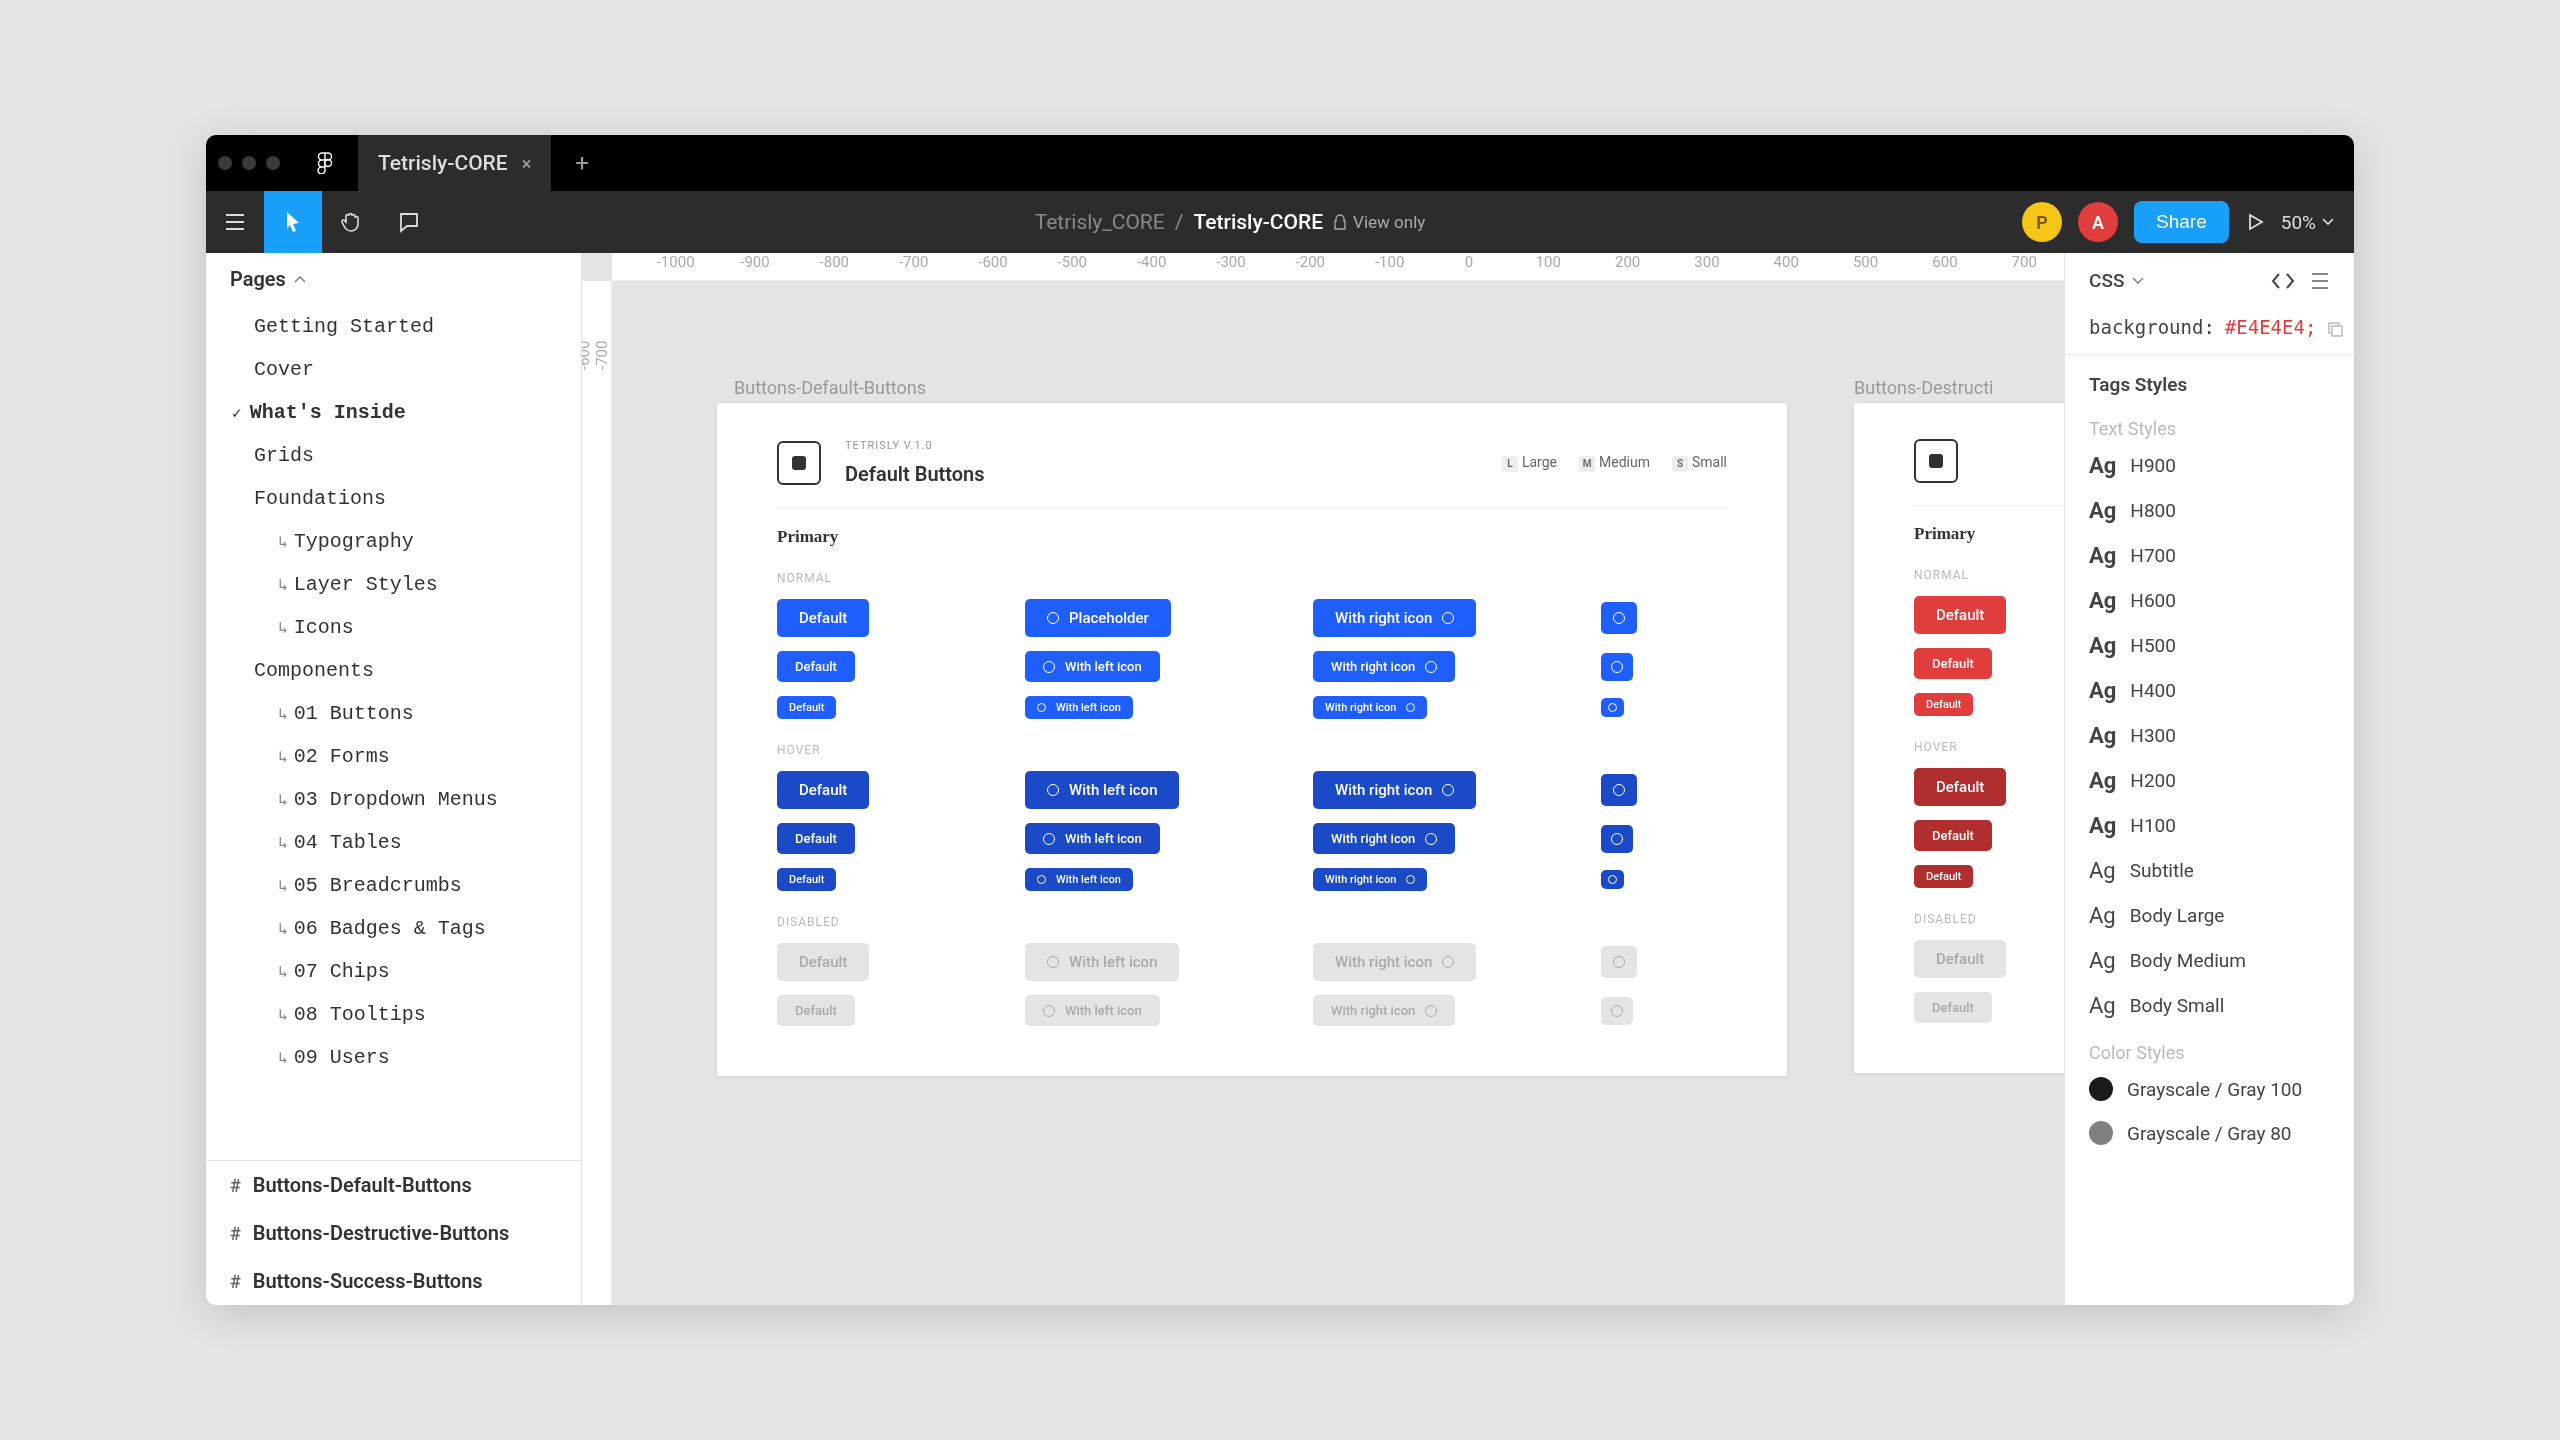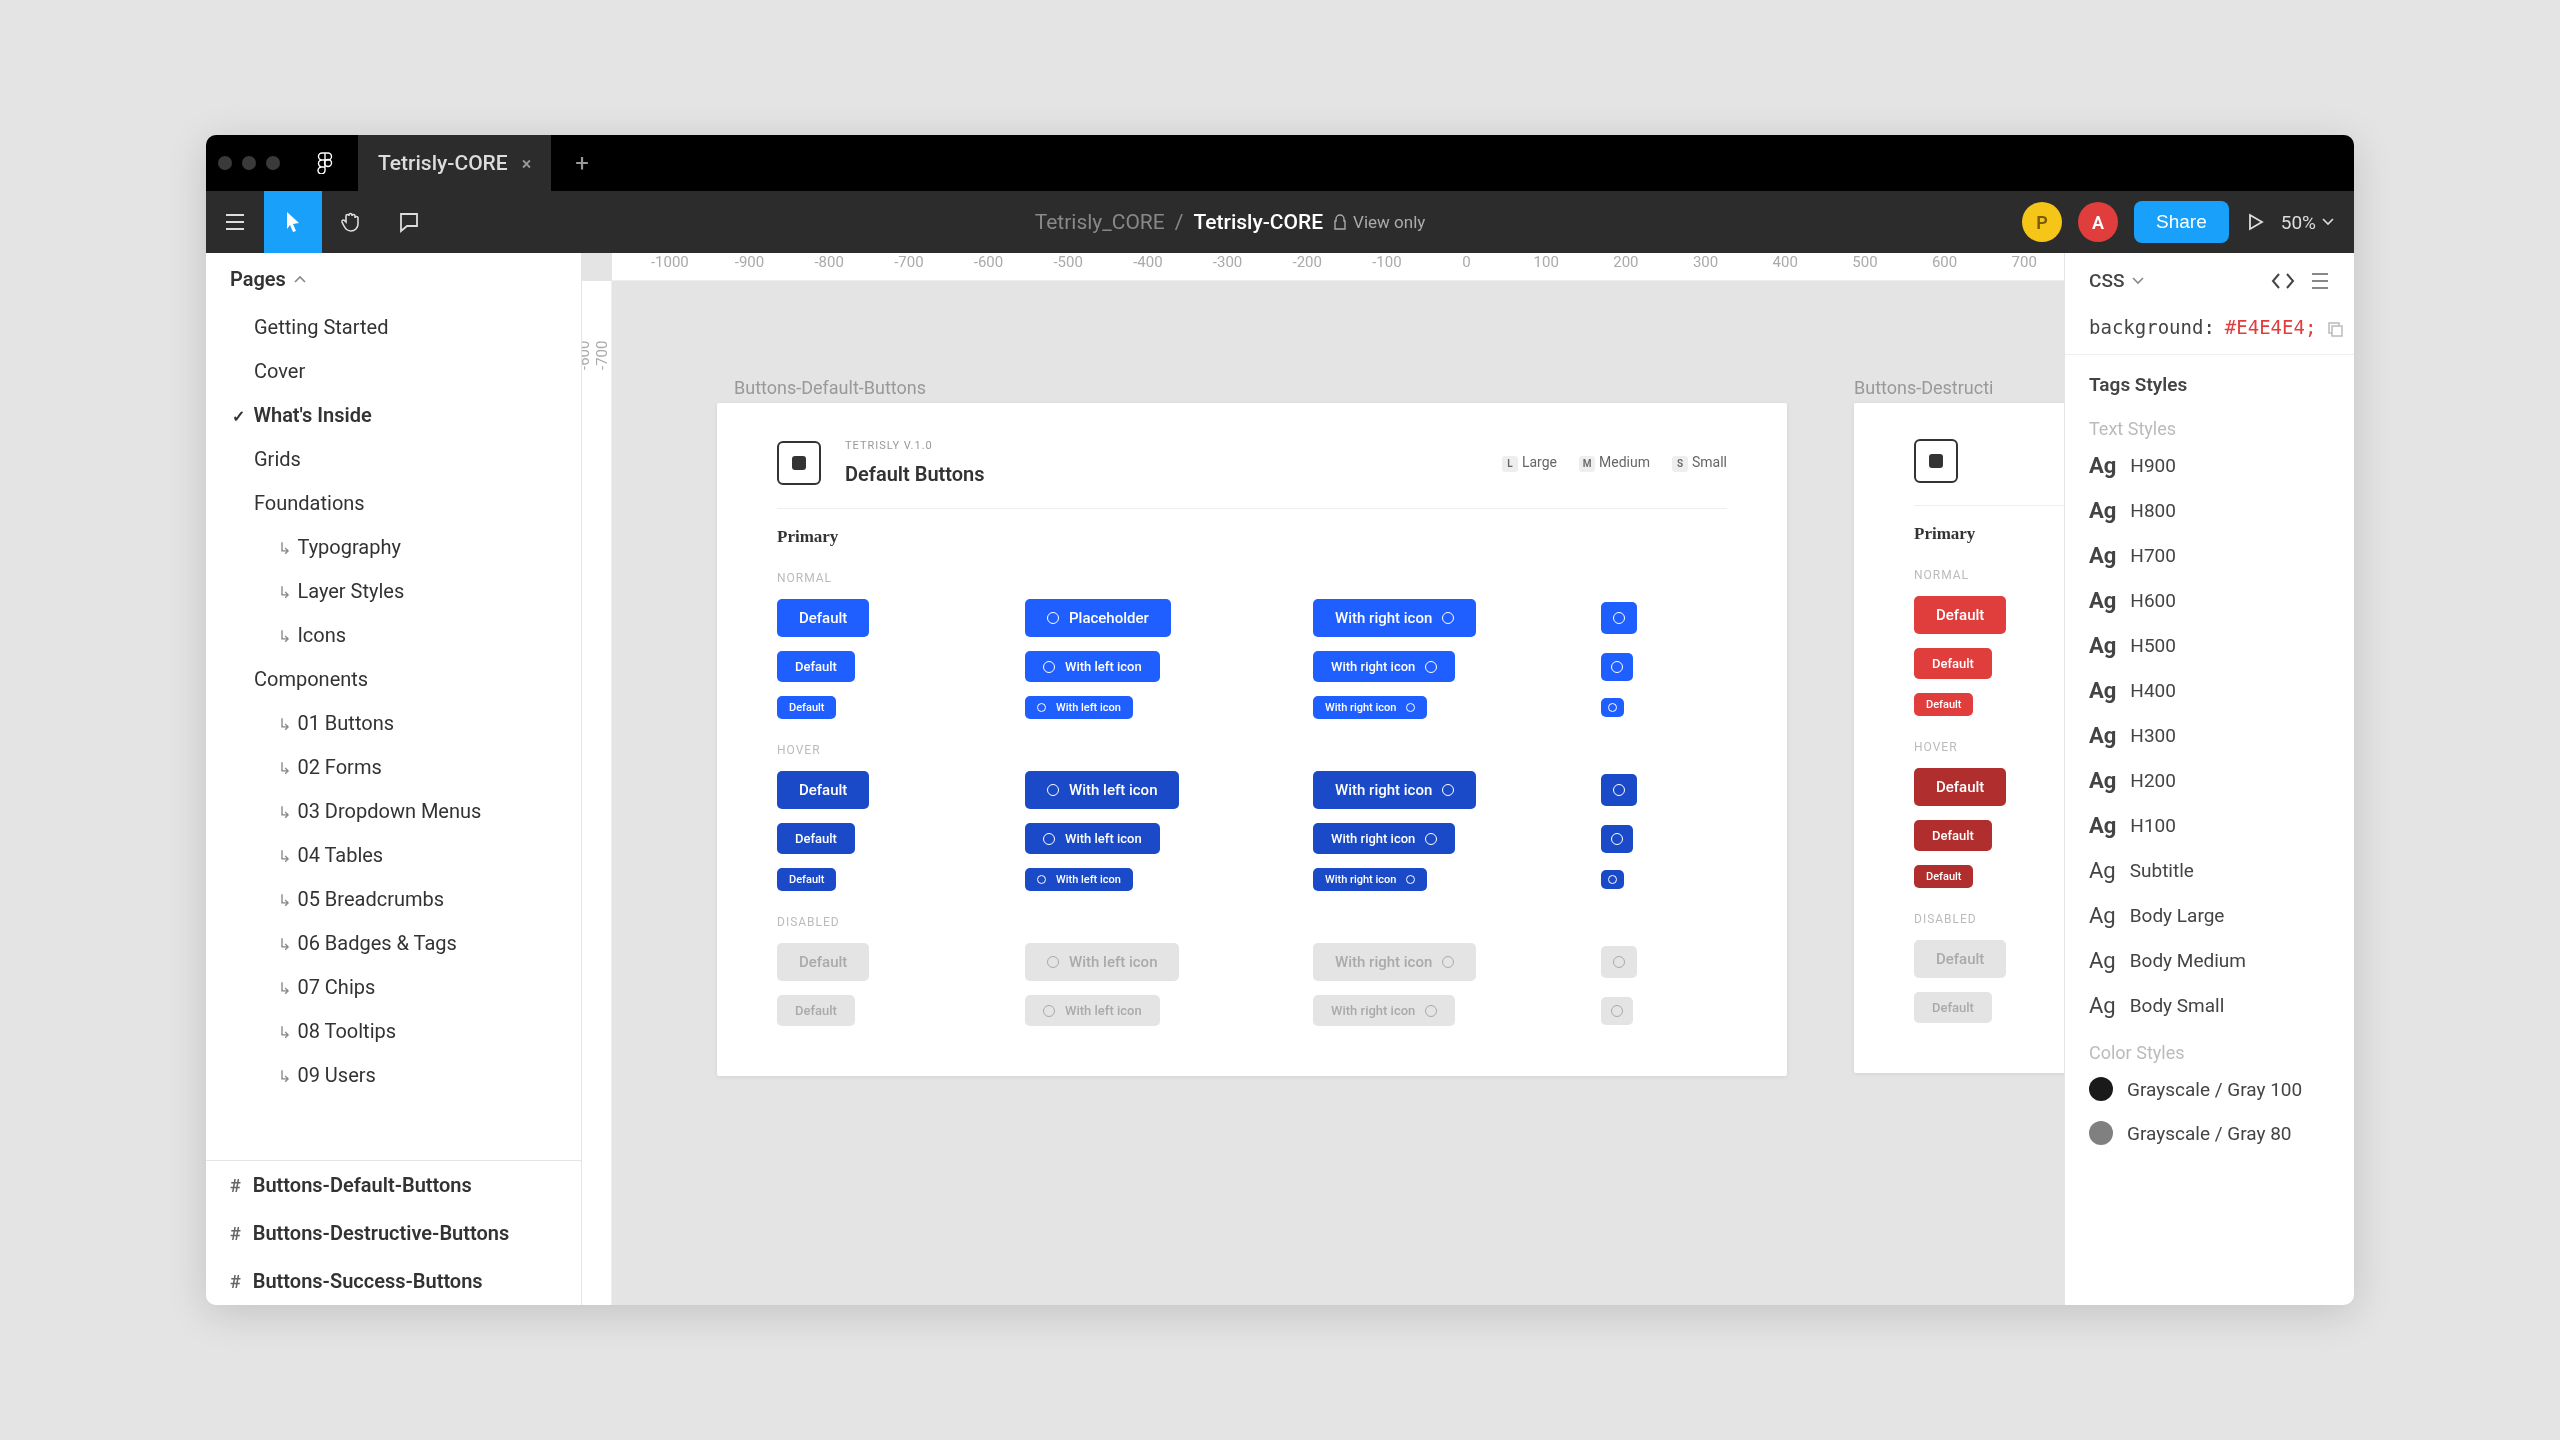--- a/index.html
+++ b/index.html
@@ -85,36 +85,36 @@
   
   .left-panel {
     width: 376px;
     border-right: 1px solid #e4e4e4;
     display:flex; flex-direction:column;
     background:#fff;
     font-size:20px;
     color:#333;
   }
   .lp-header { padding: 14px 24px; font-weight:600; display:flex; align-items:center; gap:8px; font-size:20px;}
-  .lp-list { flex:1; overflow:hidden; }
+  .lp-list { flex:1; overflow:hidden;font-family:Liberation Mono, monospace; }
   .lp-item { padding: 10px 24px 10px 48px; white-space:nowrap; }
   .lp-item.bold { font-weight:600; }
   .lp-item.sub { padding-left: 72px; }
   .lp-item.check::before { content:"✓"; position:relative; left:-22px; margin-right:-14px; font-size:16px;}
   .lp-item.sub .arrow { color:#888; margin-right:6px; font-size:16px;}
   .lp-frames { background:#fff; border-top:1px solid #e4e4e4;}
   .frame-item { padding:12px 24px; display:flex; align-items:center; gap:12px; font-weight:600;}
   .frame-glyph { font-size:18px; color:#666; }
 
   
   .canvas-wrap { flex:1; position:relative; background:#e4e4e4; overflow:hidden;}
   .ruler-h {
     position:absolute; top:0; left:30px; right:0; height:28px; background:#fff;
     display:flex; font-size:15px; color:#aaa; border-bottom:1px solid #eee;
-    padding-left: 18px;
+    padding-left: 24px;
   }
   .ruler-h span { width:148px; text-align:center; }
   .ruler-v {
     position:absolute; top:28px; left:0; bottom:0; width:30px; background:#fff;
     display:flex; flex-direction:column; font-size:15px; color:#aaa; border-right:1px solid #eee;
     writing-mode: vertical-rl; text-align:center;
   }
   .ruler-v span { height:148px; transform:rotate(180deg);}
   .canvas-content { position:absolute; top:28px; left:30px; right:0; bottom:0; overflow:hidden;}
 

